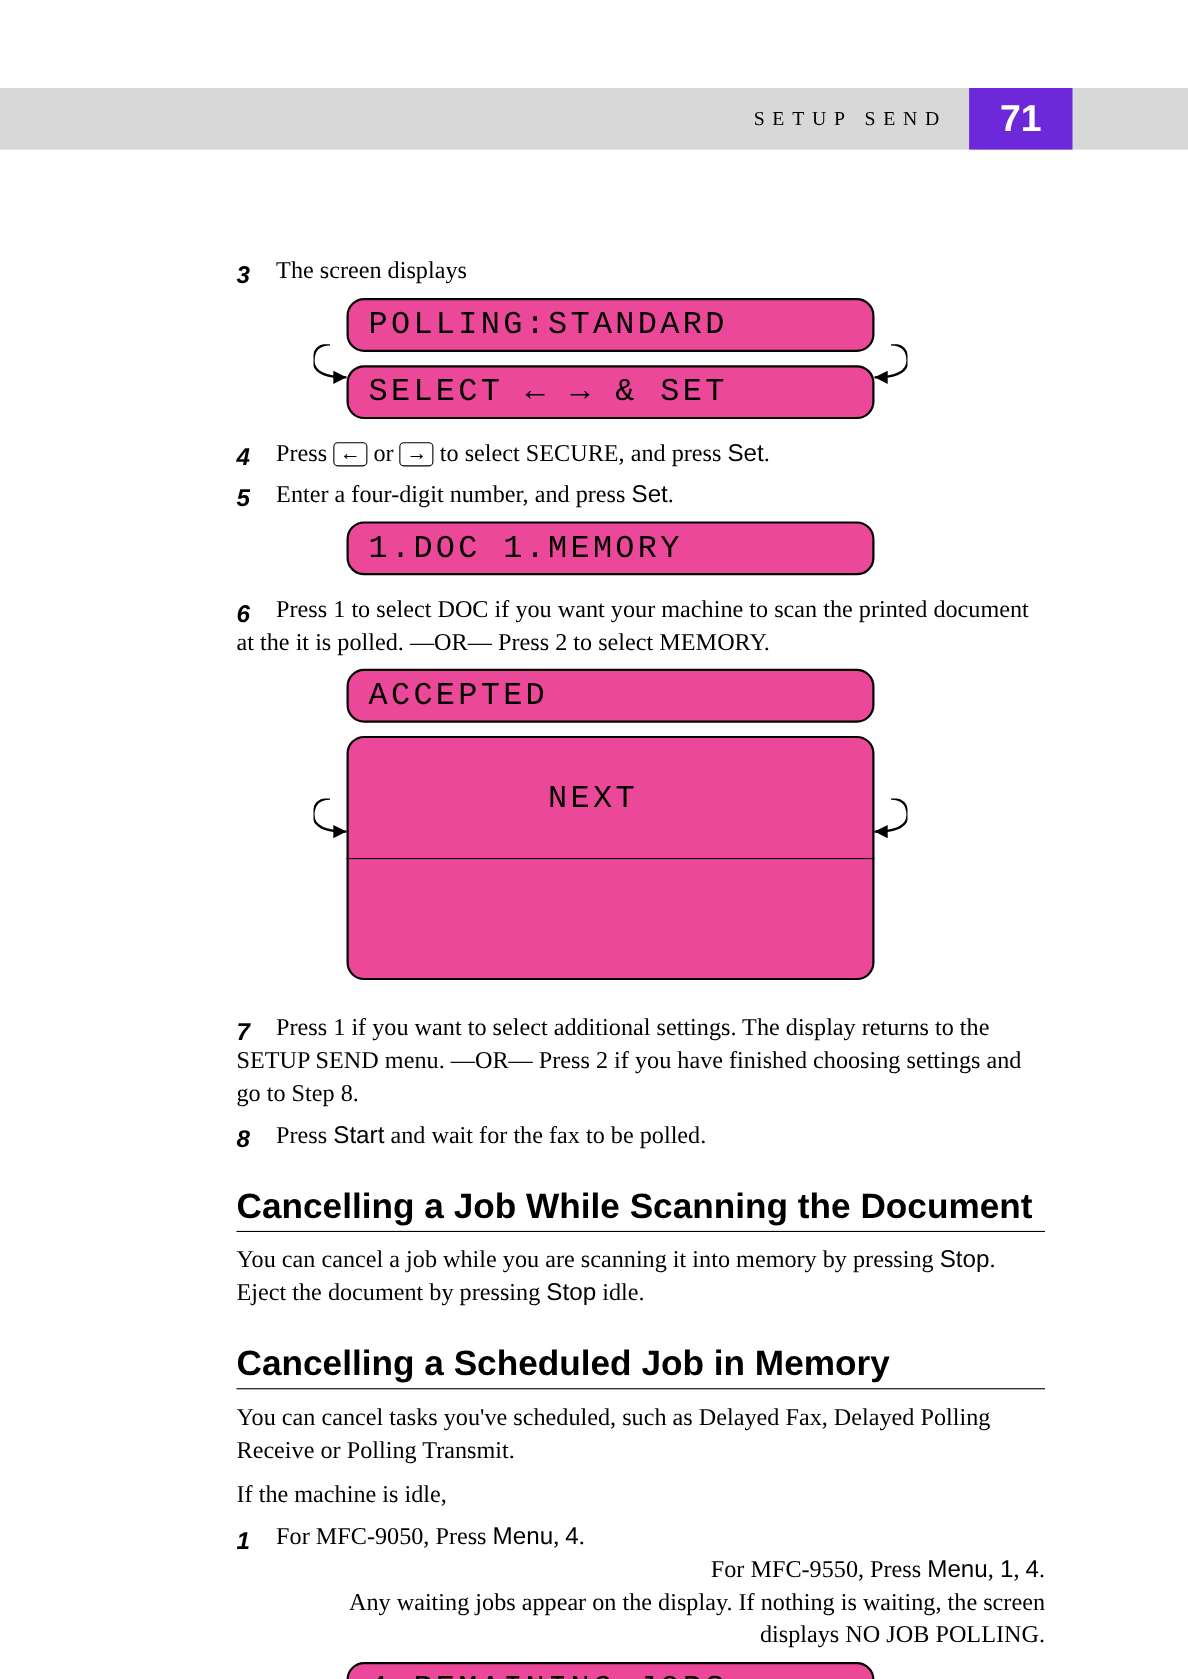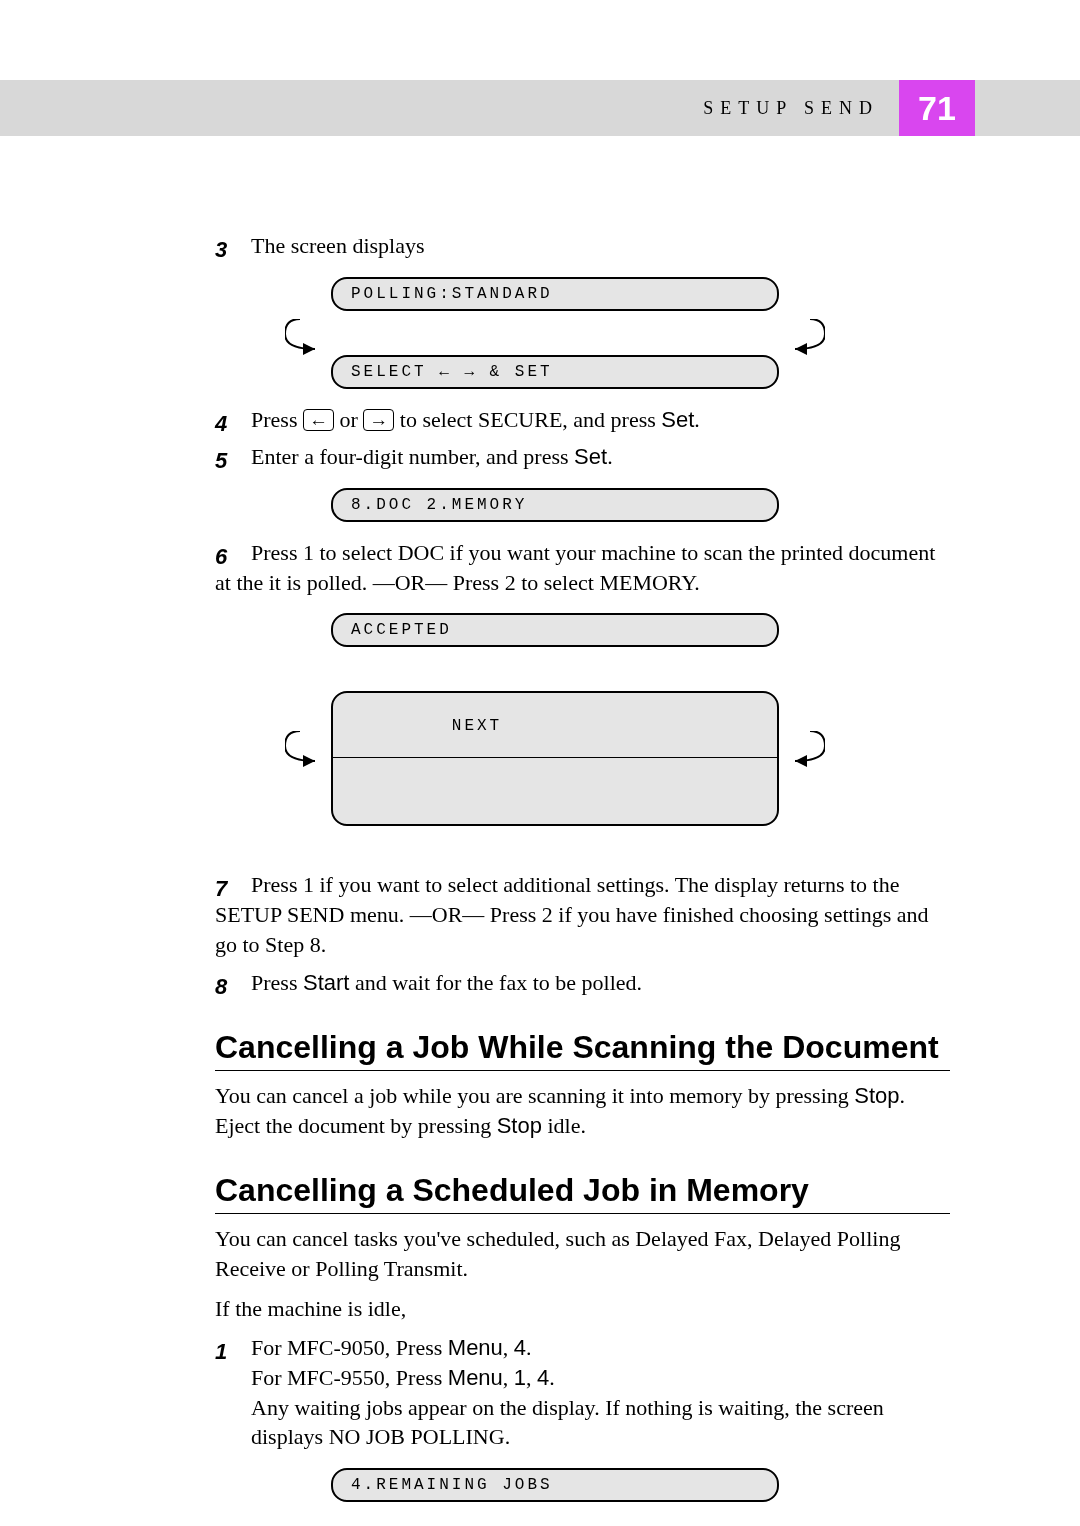--- a/index.html
+++ b/index.html
@@ -24,23 +24,23 @@
     justify-content: flex-end;
   }
   .header-label {
     font-family: "Times New Roman", serif;
     letter-spacing: 7px;
     font-size: 18px;
     color: #000;
     margin-right: 20px;
   }
   .page-num-box {
-    width: 76px;
+    width: 94px;
     height: 56px;
-    background: #d946ef;
+    background: #6d28d9;
     color: #fff;
     display: flex;
     align-items: center;
     justify-content: center;
     font-family: Arial, Helvetica, sans-serif;
     font-weight: bold;
     font-size: 34px;
     margin-right: 105px;
   }
   .content {
@@ -49,20 +49,21 @@
     margin-top: 95px;
   }
   .step-line {
     margin-bottom: 8px;
     font-size: 22px;
     line-height: 1.35;
   }
   .step-line .follow {
     display: block;
     margin-left: 36px;
+    text-align: right;
   }
   .step-num {
     display: inline-block;
     width: 28px;
     height: 24px;
     vertical-align: -4px;
     margin-right: 8px;
     font-family: Arial, Helvetica, sans-serif;
     font-style: italic;
     font-weight: bold;
@@ -82,25 +83,25 @@
   }
   .lcd-wrap {
     margin: 10px 0 16px 100px;
     position: relative;
     width: 480px;
   }
   .lcd-box {
     border: 2.5px solid #000;
     border-radius: 16px;
     font-family: "Courier New", monospace;
-    font-size: 16px;
+    font-size: 29px;
     letter-spacing: 3px;
     padding: 6px 18px 6px 18px;
-    margin: 16px;
-    background: #e5e5e5;
+    margin: 0;
+    background: #ec4899;
     white-space: pre;
   }
   .lcd-spacer { height: 12px; }
   .hr-under {
     border: none;
     border-bottom: 1px solid #000;
     margin: 4px -20px 6px -20px;
   }
   .loop-arrow {
     position: absolute;
@@ -162,31 +163,31 @@
 
     <div class="step-line">
       <span class="step-num">4</span><span class="step-text"><span>Press </span><span class="key-box">←</span><span> or </span><span class="key-box">→</span><span> to select </span><b>SECURE</b><span>, and press </span><b style="font-family:Arial,sans-serif;">Set</b><span>.</span></span>
     </div>
 
     <div class="step-line">
       <span class="step-num">5</span><span class="step-text"><span>Enter a four-digit number, and press </span><b style="font-family:Arial,sans-serif;">Set</b><span>.</span></span>
     </div>
 
     <div class="lcd-wrap">
-      <div class="lcd-box">8.DOC 2.MEMORY</div>
+      <div class="lcd-box">1.DOC 1.MEMORY</div>
     </div>
 
     <div class="step-line">
       <span class="step-num">6</span><span class="step-text"><span>Press </span><b>1</b><span> to select </span><b>DOC</b><span> if you want your machine to scan the printed document at the it is polled. —</span><b>OR</b><span>— Press </span><b>2</b><span> to select </span><b>MEMORY</b><span>.</span></span>
     </div>
 
     <div class="lcd-wrap">
       <div class="lcd-box">ACCEPTED</div>
       <div class="lcd-spacer"></div>
-      <div class="lcd-box" style="padding-bottom:24px;">
+      <div class="lcd-box" style="padding-bottom:36px;">
         <span>NEXT</span>
         <hr class="hr-under">
       </div>
       <div class="loop-arrow" style="top:118px;">
         <svg viewBox="0 0 540 60">
           <path d="M 30 30 Q 0 30 0 15 Q 0 0 15 0" fill="none" stroke="#000" stroke-width="2"></path>
           <polygon points="30,30 18,24 18,36" fill="#000"></polygon>
           <path d="M 510 30 Q 540 30 540 15 Q 540 0 525 0" fill="none" stroke="#000" stroke-width="2"></path>
           <polygon points="510,30 522,24 522,36" fill="#000"></polygon>
         </svg>

